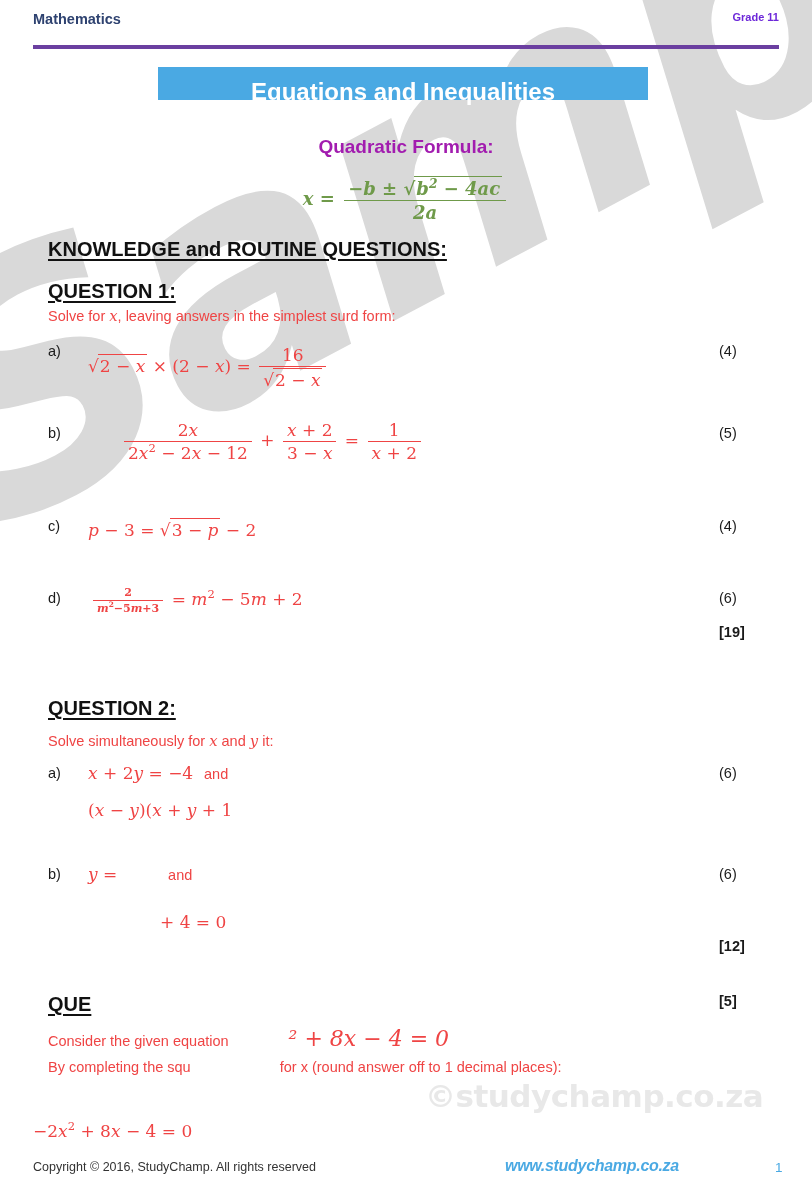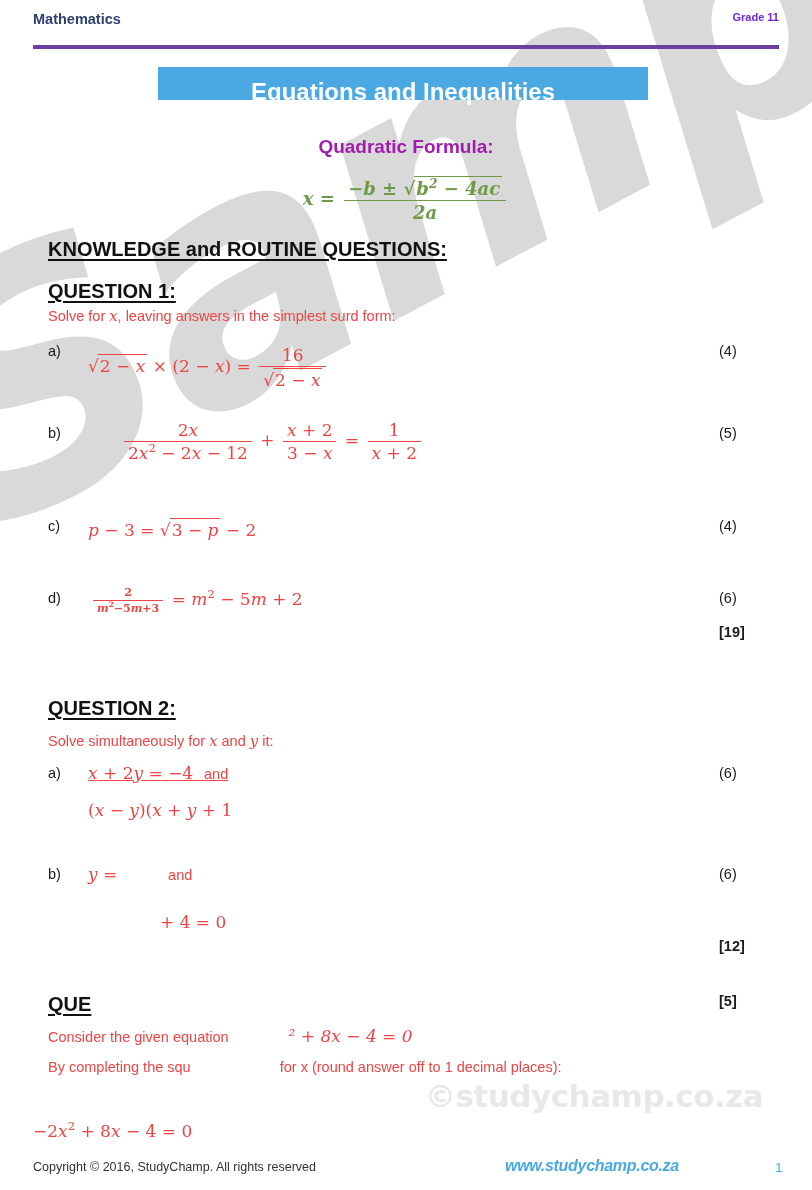--- a/index.html
+++ b/index.html
@@ -329,21 +329,21 @@
       <span style="font-size:17px;"> = <i>m</i><sup>2</sup> − 5<i>m</i> + 2</span>
     </div>
     <div class="marks" style="top:590px;">(6)</div>
 
     <div class="marks total" style="top:624px;">[19]</div>
 
     <div class="sec-head" style="top:697px;">QUESTION 2:</div>
     <div class="para" style="top:732px;"><span>Solve simultaneously for </span><span class="mi">x</span><span> and </span><span class="mi">y</span><span> it:</span></div>
 
     <div class="item-label" style="top:765px;">a)</div>
-    <div class="eq" style="left:88px; top:763px;text-decoration:underline;">
+    <div class="eq" style="left:88px; top:763px;">
       <i>x</i> + 2<i>y</i> = −4&nbsp; <span style="font-family:'Liberation Sans',sans-serif; font-size:14.5px; font-style:normal;">and</span>
     </div>
     <div class="eq" style="left:88px; top:800px;">
       (<i>x</i> − <i>y</i>)(<i>x</i> + <i>y</i> + 1
     </div>
     <div class="marks" style="top:765px;">(6)</div>
 
     <div class="item-label" style="top:866px;">b)</div>
     <div class="eq" style="left:88px; top:864px;">
       <i>y</i> = <span style="display:inline-block;width:40px;"></span> <span style="font-family:'Liberation Sans',sans-serif; font-size:14.5px; font-style:normal;">and</span>
@@ -351,21 +351,21 @@
     <div class="eq" style="left:160px; top:912px;">
       + 4 = 0
     </div>
     <div class="marks" style="top:866px;">(6)</div>
 
     <div class="marks total" style="top:938px;">[12]</div>
 
     <div class="sec-head" style="top:993px;">QUE</div>
     <div class="marks total" style="top:993px;">[5]</div>
 
-    <div class="para" style="top:1026px;"><span>Consider the given equation</span><span style="display:inline-block;width:60px;"></span><span class="mi" style="font-size:17px;">² + 8x − 4 = 0</span></div>
+    <div class="para" style="top:1026px;"><span>Consider the given equation</span><span style="display:inline-block;width:60px;"></span><span class="mi" style="font-size:22px;">² + 8x − 4 = 0</span></div>
 
     <div class="para" style="top:1059px;"><span>By completing the squ</span><span style="display:inline-block;width:85px;"></span><span> for x (round answer off to 1 decimal places):</span></div>
 
     <div class="eq" style="left:33px; top:1090px;margin-top:31px;">
       −2<i>x</i><sup>2</sup> + 8<i>x</i> − 4 = 0
     </div>
 
   </div>
 
   <div class="wm-layer">

